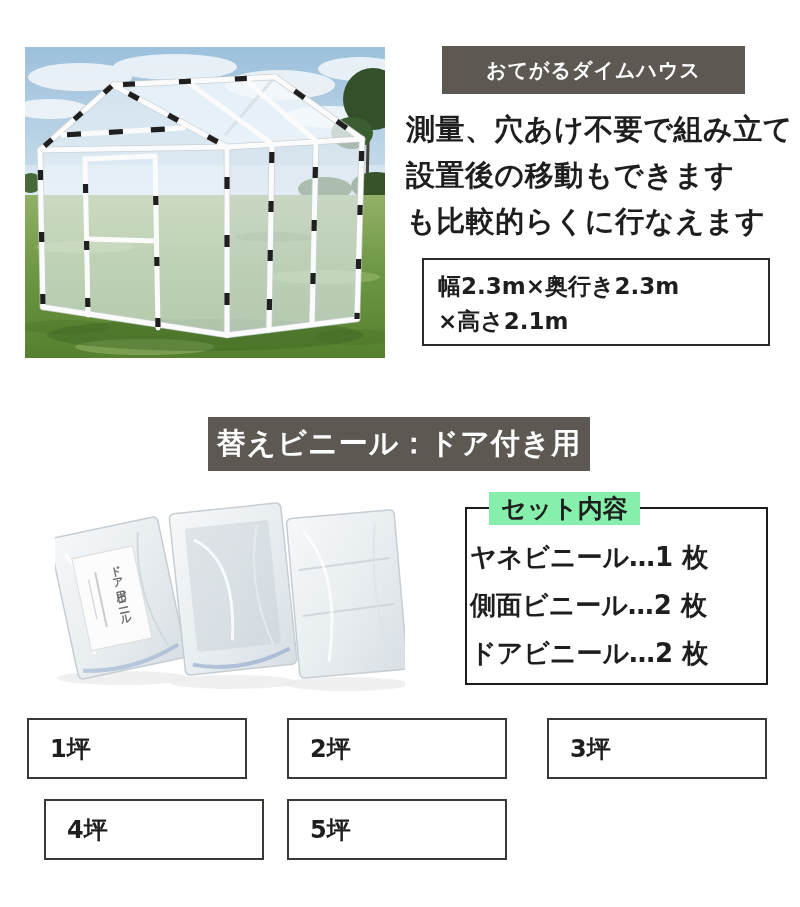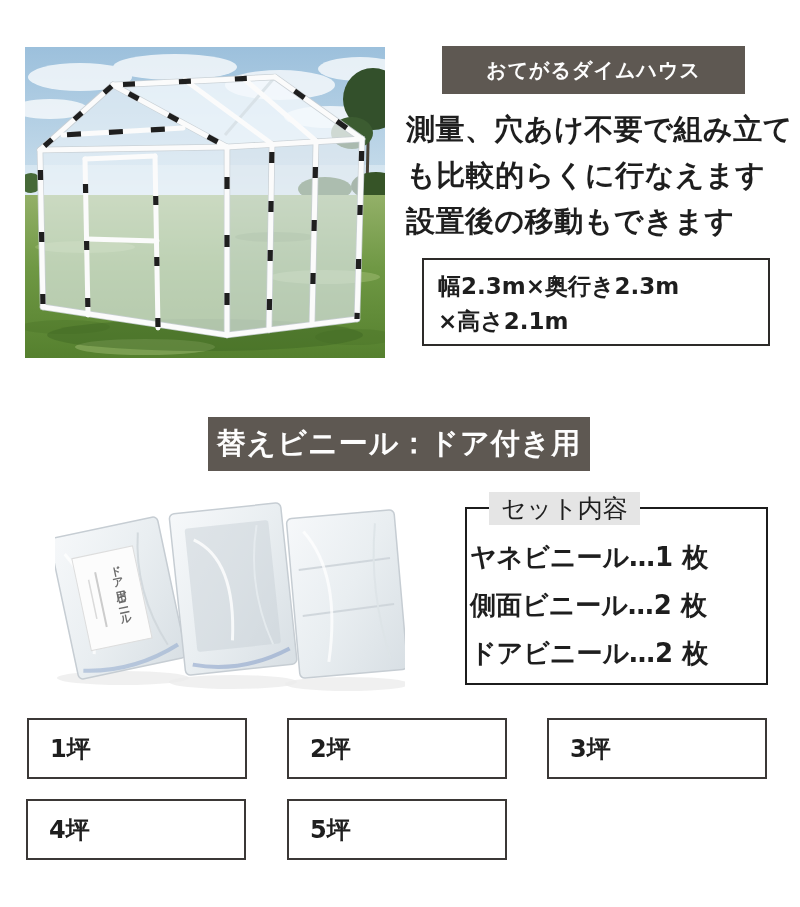--- a/index.html
+++ b/index.html
@@ -44,40 +44,40 @@
     position:absolute; left:55px; top:498px; width:350px; height:195px;
   }
   .packages svg { width:100%; height:100%; display:block; }
 
   
   .setbox {
     position:absolute; left:465px; top:507px; width:303px; height:178px;
     border:2px solid #1c1c1c; box-sizing:border-box;
   }
   .setbox__legend {
-    position:absolute; top:-17px; left:22px; background:#e5e5e5;
-    padding:0 12px; font-size:25px; font-weight:normal; white-space:nowrap;
+    position:absolute; top:-17px; left:22px; background:#86efac;
+    padding:0 12px; font-size:25px; font-weight:bold; white-space:nowrap;
   }
   .setbox__list { list-style:none; margin:0; padding:24px 0 0 3px; }
   .setbox__list li {
     font-size:26px; font-weight:bold; line-height:48px; white-space:nowrap;
   }
 
   
   .size-box {
     position:absolute; width:220px; height:61px;
     border:2px solid #3b3836; box-sizing:border-box; background:#ffffff;
     display:flex; align-items:center; padding-left:21px;
     font-size:24px; font-weight:bold; color:#1e1e1e; text-decoration:none;
     cursor:pointer;
   }
   .size-box--1 { left:27px;  top:718px; }
   .size-box--2 { left:287px; top:718px; }
   .size-box--3 { left:547px; top:718px; }
-  .size-box--4 { left:26px;  top:799px;text-align:right; }
+  .size-box--4 { left:44px;  top:799px;text-align:right; }
   .size-box--5 { left:287px; top:799px; }
 </style>
 </head>
 <body>
 
 <div class="page">
 
   <div class="photo">
     <svg viewBox="0 0 360 311" preserveAspectRatio="none">
       <defs>
@@ -180,22 +180,22 @@
       </g>
     </svg>
   </div>
 
   <div class="badge badge--title">
     <span>おてがるダイムハウス</span>
   </div>
 
   <div class="desc">
     <div>測量、穴あけ不要で組み立て</div>
+    <div>設置後の移動もできます</div>
     <div>も比較的らくに行なえます</div>
-    <div>設置後の移動もできます</div>
   </div>
 
   <div class="dims">
     <div>幅2.3m×奥行き2.3m</div>
     <div>×高さ2.1m</div>
   </div>
 
   <div class="badge badge--replace">
     <span>替えビニール：ドア付き用</span>
   </div>

